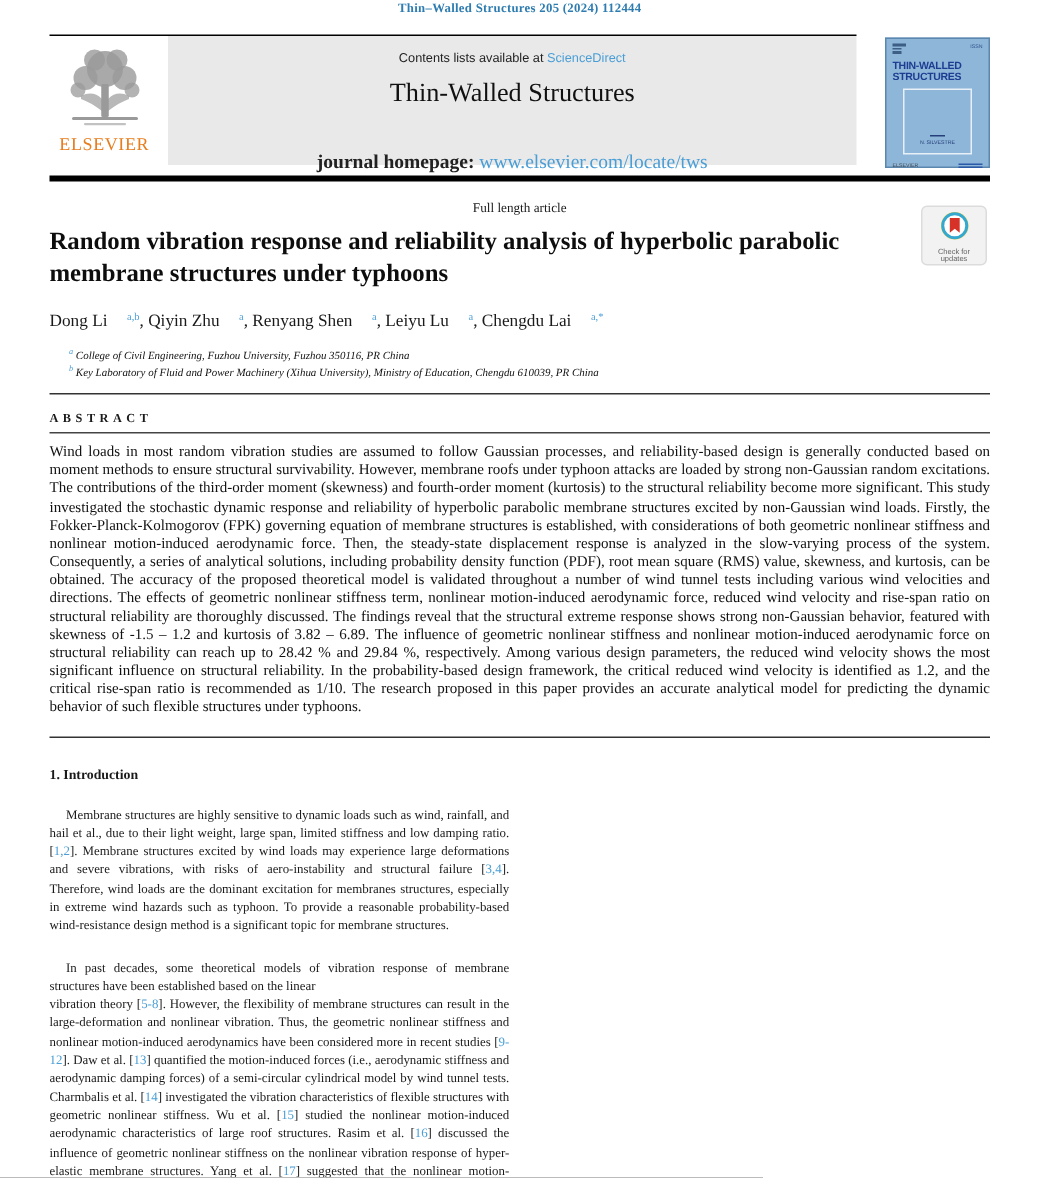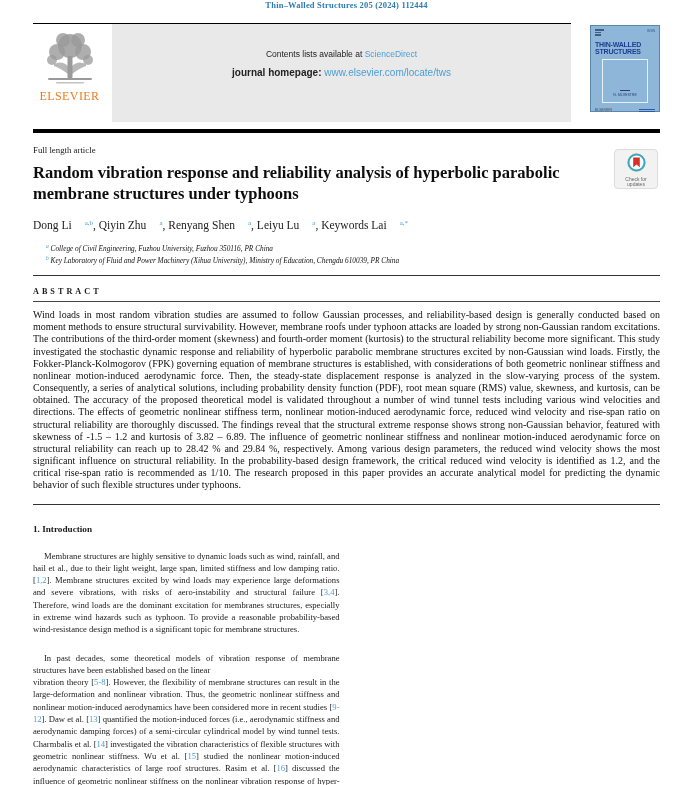--- a/index.html
+++ b/index.html
@@ -13,25 +13,25 @@
 
   
   .citation { text-align: center; font-size: 8.5px; color: #2e7cb0; font-weight: bold; letter-spacing: 0.2px; }
 
   
   .masthead-wrap { margin-top: 13px; position: relative; }
   .masthead-main { display: flex; border-top: 1.5px solid #000; width: 538px; }
   .logo-col { width: 79px; padding: 6px 6px 2px 0; text-align: center; background: #fff; }
   .logo-col svg { display: block; margin: 0 auto; }
   .elsevier-word { font-size: 12px; color: #e87d1e; letter-spacing: 0.4px; font-weight: normal; margin-top: 1px; }
-  .gray-box { flex: 1; background: #e9e9e9; height: 98px; text-align: center; padding-top: 25px; }
+  .gray-box { flex: 1; background: #e9e9e9; height: 86px; text-align: center; padding-top: 9px; }
   .contents-line { font-size: 8.5px; color: #222; font-family: "Liberation Sans", sans-serif; }
   .contents-line .sd { color: #4a9ed6; }
   .journal-name { font-size: 17.5px; margin-top: 8px; color: #111; }
-  .homepage-line { font-size: 10px; margin-top: 8px; color: #222; font-weight: bold; font-family: Liberation Sans, sans-serif; }
+  .homepage-line { font-size: 13px; margin-top: 28px; color: #222; font-weight: bold; font-family: Liberation Serif, serif; }
   .homepage-line .url { color: #4a9ed6; font-weight: normal; }
   .cover {
     position: absolute; right: 0; top: 2px; width: 70px; height: 87px;
     background: #8db6d9; border: 1px solid #5b86ad; padding: 3px 4px;
     font-family: "Liberation Sans", sans-serif;
   }
   .cover-top { display: flex; justify-content: space-between; }
   .cover-mark { width: 9px; height: 1.5px; background: #3d5f85; margin-bottom: 1px; }
   .cover-mark.short { width: 6px; }
   .cover-tr { font-size: 3.5px; color: #31548a; }
@@ -40,21 +40,21 @@
   .cover-editor { position: absolute; bottom: 5px; width: 100%; text-align: center; font-size: 3.5px; color: #27407c; }
   .cover-editor::before { content: ""; display: block; width: 10px; height: 1px; background: #27407c; margin: 0 auto 2px auto; }
   .cover-bottom { display: flex; justify-content: space-between; margin-top: 5px; align-items: flex-end; }
   .cover-bl { font-size: 3.5px; color: #44484f; }
   .cover-br { width: 16px; } .cover-br div { height: 1px; background: #2c59a8; margin-top: 1px; }
 
   .thick-rule { margin-top: 7px; height: 3.5px; background: #000; }
 
   
   .article-head { position: relative; padding-top: 12px; }
-  .type-label { font-size: 8.8px; }
+  .type-label { font-size: 8.8px; text-align: center; }
   .article-title { font-size: 16.5px; line-height: 21px; margin-top: 7px; width: 556px; color: #0d0d0d; }
   .check-badge {
     position: absolute; right: 2px; top: 16px; width: 44px; height: 40px;
     background: #f2f2f2; border: 1px solid #dcdcdc; border-radius: 4px;
     text-align: center; padding-top: 2px; cursor: pointer;
   }
   .check-badge .txt { font-size: 5px; line-height: 5.5px; color: #666; font-family: "Liberation Sans", sans-serif; }
   .authors { margin-top: 15px; font-size: 11.5px; }
   .authors sup, .aff sup, .blue-sup { color: #4a9ed6; margin-left: 13px; }
   .authors sup { font-size: 7px; }
@@ -113,20 +113,21 @@
                 <path d="M44 34 Q36 30 30 36 L30 44 Q38 38 44 36 Z" opacity="0.7"></path>
                 <rect x="6" y="48" width="44" height="2" rx="1"></rect>
                 <rect x="14" y="52" width="28" height="1.5" rx="0.7" opacity="0.6"></rect>
               </g>
             </svg>
           </span>
           <div class="elsevier-word">ELSEVIER</div>
         </div>
         <div class="gray-box">
           <div class="contents-line"><span>Contents lists available at </span><span class="sd">ScienceDirect</span></div>
+          <div class="journal-name">Thin-Walled Structures</div>
           <div class="homepage-line"><span>journal homepage: </span><span class="url">www.elsevier.com/locate/tws</span></div>
         </div>
       </div>
       <div class="cover">
         <div class="cover-top">
           <div>
             <div class="cover-mark"></div>
             <div class="cover-mark short"></div>
             <div class="cover-mark short"></div>
           </div>
@@ -163,21 +164,21 @@
             <path d="M7.2 5.4 h6.6 v9.8 l-3.3,-2.7 l-3.3,2.7 z" fill="#d63227"></path>
           </svg>
         </span>
         <div class="txt">
           <div>Check for</div>
           <div>updates</div>
         </div>
       </div>
 
       <div class="authors">
-        <span><span>Dong Li</span><sup>a,b</sup><span>, </span></span><span><span>Qiyin Zhu</span><sup>a</sup><span>, </span></span><span><span>Renyang Shen</span><sup>a</sup><span>, </span></span><span><span>Leiyu Lu</span><sup>a</sup><span>, </span></span><span><span>Keywords Lai</span><sup>a,*</sup><span></span></span>
+        <span><span>Dong Li</span><sup>a,b</sup><span>, </span></span><span><span>Qiyin Zhu</span><sup>a</sup><span>, </span></span><span><span>Renyang Shen</span><sup>a</sup><span>, </span></span><span><span>Leiyu Lu</span><sup>a</sup><span>, </span></span><span><span>Chengdu Lai</span><sup>a,*</sup><span></span></span>
       </div>
 
       <div class="affs">
         <div class="aff"><sup>a</sup><span> College of Civil Engineering, Fuzhou University, Fuzhou 350116, PR China</span></div>
         <div class="aff"><sup>b</sup><span> Key Laboratory of Fluid and Power Machinery (Xihua University), Ministry of Education, Chengdu 610039, PR China</span></div>
       </div>
     </div>
 
     <div class="rule head-rule"></div>
 

